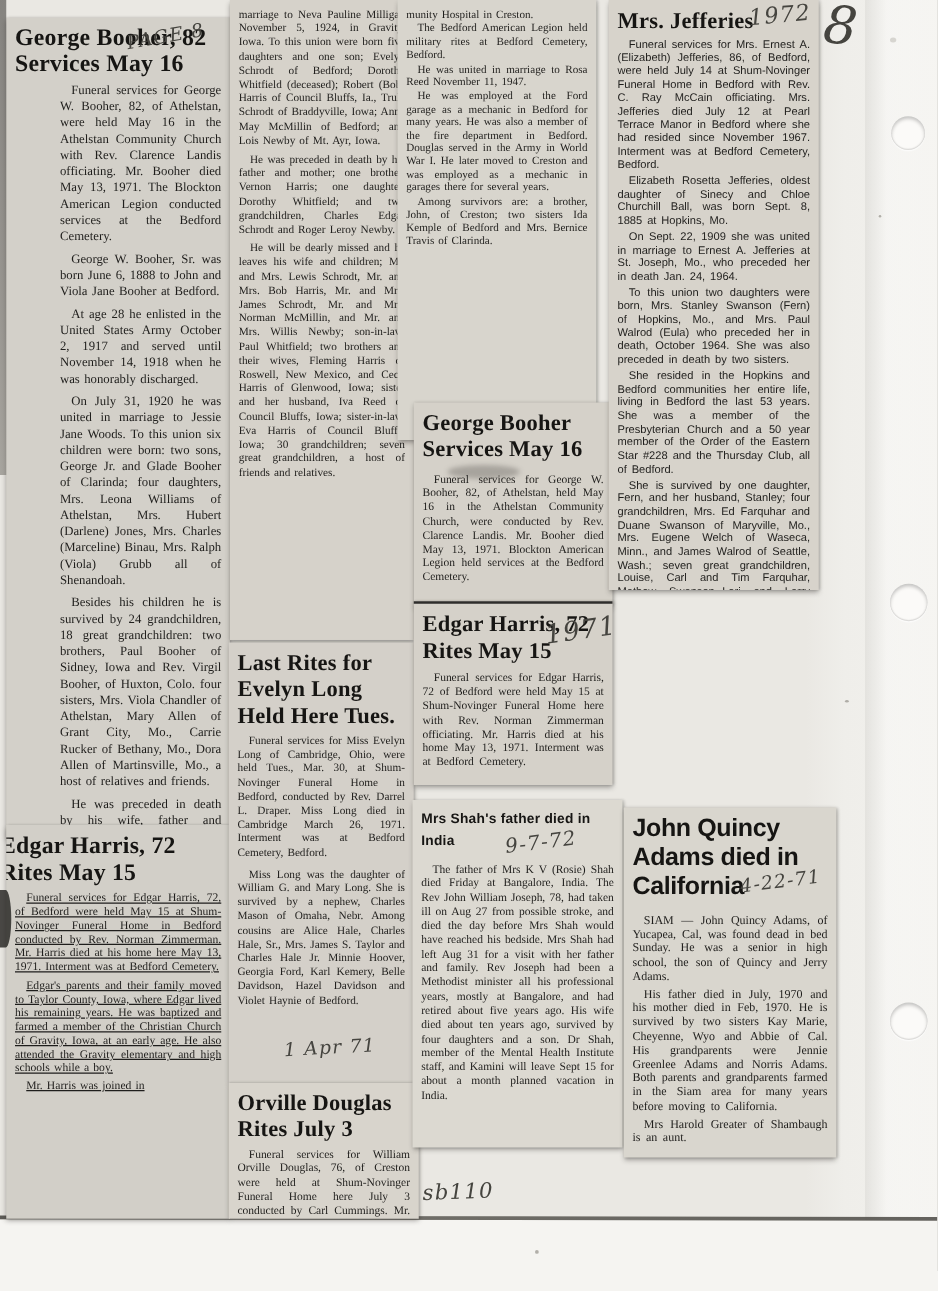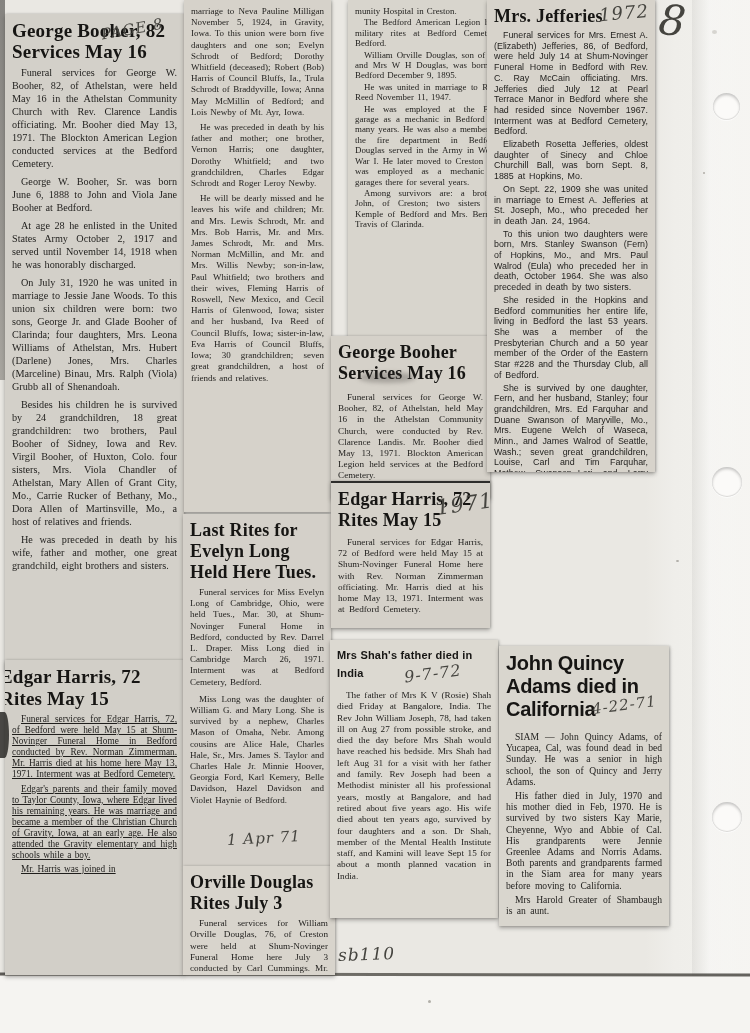--- a/index.html
+++ b/index.html
@@ -18,21 +18,21 @@
     background:#d5d1c9; box-shadow:0 2px 4px rgba(40,38,34,.38), 1px 0 2px rgba(40,38,34,.2);
   }
   .clip p { margin:0 0 3px 0; text-align:justify; text-indent:9px; word-spacing:1px; }
   .clip p.noindent { text-indent:0; }
   .clip h2 { margin:0 0 4px 0; font-family:"Liberation Serif", serif; font-weight:bold;
     color:#161513; letter-spacing:.2px; }
   .serif-body p { font-family:"Liberation Serif", serif; }
   
   .c-booher1 { background:#d3d0c9; }
   .c-booher1 h2 { font-size:19px; line-height:21px; }
-  .c-booher1 p { font-size:10.2px; line-height:13px; margin-bottom:5px; }
+  .c-booher1 p { font-size:10.2px; line-height:13px; margin-bottom:5px;margin-left:36px; }
   .c-harris1 { background:#d2cfc8; }
   .c-harris1 h2 { font-size:19px; line-height:22px; margin-left:-12px; }
   .c-harris1 p { font-size:9.3px; line-height:11.1px;text-decoration:underline; }
   .c-cont2 { background:#d6d2ca; }
   .c-cont2 p { font-size:9px; line-height:11.2px; margin-bottom:4px; }
   .c-evelyn { background:#d4d0c9; }
   .c-evelyn h2 { font-size:18px; line-height:21px; }
   .c-evelyn p { font-size:9px; line-height:11.2px; margin-bottom:6px; }
   .c-orville { background:#d8d4cc; }
   .c-orville h2 { font-size:18px; line-height:21px; }
@@ -84,51 +84,50 @@
     <p>George W. Booher, Sr. was born June 6, 1888 to John and Viola Jane Booher at Bedford.</p>
     <p>At age 28 he enlisted in the United States Army October 2, 1917 and served until November 14, 1918 when he was honorably discharged.</p>
     <p>On July 31, 1920 he was united in marriage to Jessie Jane Woods. To this union six children were born: two sons, George Jr. and Glade Booher of Clarinda; four daughters, Mrs. Leona Williams of Athelstan, Mrs. Hubert (Darlene) Jones, Mrs. Charles (Marceline) Binau, Mrs. Ralph (Viola) Grubb all of Shenandoah.</p>
     <p>Besides his children he is survived by 24 grandchildren, 18 great grandchildren: two brothers, Paul Booher of Sidney, Iowa and Rev. Virgil Booher, of Huxton, Colo. four sisters, Mrs. Viola Chandler of Athelstan, Mary Allen of Grant City, Mo., Carrie Rucker of Bethany, Mo., Dora Allen of Martinsville, Mo., a host of relatives and friends.</p>
     <p>He was preceded in death by his wife, father and mother, one great grandchild, eight brothers and sisters.</p>
   </article>
 
   <article class="clip c-harris1 serif-body" style="left:5px; top:660px; width:179px; height:315px;">
     <h2>Edgar Harris, 72 Rites May 15</h2>
     <p>Funeral services for Edgar Harris, 72, of Bedford were held May 15 at Shum-Novinger Funeral Home in Bedford conducted by Rev. Norman Zimmerman. Mr. Harris died at his home here May 13, 1971. Interment was at Bedford Cemetery.</p>
-    <p>Edgar's parents and their family moved to Taylor County, Iowa, where Edgar lived his remaining years. He was marriage and became a member of the Christian Church of Gravity, Iowa, at an early age. He also attended the Gravity elementary and high schools while a boy.</p>
+    <p>Edgar's parents and their family moved to Taylor County, Iowa, where Edgar lived his remaining years. He was baptized and farmed a member of the Christian Church of Gravity, Iowa, at an early age. He also attended the Gravity elementary and high schools while a boy.</p>
     <p>Mr. Harris was joined in</p>
   </article>
 
   <article class="clip c-cont2 serif-body" style="left:184px; top:0px; width:147px; height:512px;">
     <p class="noindent">marriage to Neva Pauline Milligan November 5, 1924, in Gravity, Iowa. To this union were born five daughters and one son; Evelyn Schrodt of Bedford; Dorothy Whitfield (deceased); Robert (Bob) Harris of Council Bluffs, Ia., Trula Schrodt of Braddyville, Iowa; Anna May McMillin of Bedford; and Lois Newby of Mt. Ayr, Iowa.</p>
     <p>He was preceded in death by his father and mother; one brother, Vernon Harris; one daughter, Dorothy Whitfield; and two grandchildren, Charles Edgar Schrodt and Roger Leroy Newby.</p>
     <p>He will be dearly missed and he leaves his wife and children; Mr. and Mrs. Lewis Schrodt, Mr. and Mrs. Bob Harris, Mr. and Mrs. James Schrodt, Mr. and Mrs. Norman McMillin, and Mr. and Mrs. Willis Newby; son-in-law, Paul Whitfield; two brothers and their wives, Fleming Harris of Roswell, New Mexico, and Cecil Harris of Glenwood, Iowa; sister and her husband, Iva Reed of Council Bluffs, Iowa; sister-in-law, Eva Harris of Council Bluffs, Iowa; 30 grandchildren; seven great grandchildren, a host of friends and relatives.</p>
   </article>
 
   <article class="clip c-evelyn serif-body" style="left:183px; top:514px; width:148px; height:352px;">
     <h2>Last Rites for Evelyn Long Held Here Tues.</h2>
     <p>Funeral services for Miss Evelyn Long of Cambridge, Ohio, were held Tues., Mar. 30, at Shum-Novinger Funeral Home in Bedford, conducted by Rev. Darrel L. Draper. Miss Long died in Cambridge March 26, 1971. Interment was at Bedford Cemetery, Bedford.</p>
     <p>Miss Long was the daughter of William G. and Mary Long. She is survived by a nephew, Charles Mason of Omaha, Nebr. Among cousins are Alice Hale, Charles Hale, Sr., Mrs. James S. Taylor and Charles Hale Jr. Minnie Hoover, Georgia Ford, Karl Kemery, Belle Davidson, Hazel Davidson and Violet Haynie of Bedford.</p>
   </article>
 
   <article class="clip c-orville serif-body" style="left:183px; top:866px; width:152px; height:109px;">
     <h2>Orville Douglas Rites July 3</h2>
     <p>Funeral services for William Orville Douglas, 76, of Creston were held at Shum-Novinger Funeral Home here July 3 conducted by Carl Cummings. Mr. Douglas died July 1, 1971 at Greater Com-</p>
   </article>
 
-  <article class="clip c-cont3 serif-body" style="left:348px; top:0px; width:159px; height:352px;">
+  <article class="clip c-cont3 serif-body" style="left:318px; top:0px; width:159px; height:352px;">
     <p class="noindent">munity Hospital in Creston.</p>
     <p>The Bedford American Legion held military rites at Bedford Cemetery, Bedford.</p>
-    <p>William Orville Douglas, son of Mr and Mrs W H Douglas, was born in Bedford December 9, 1895.</p>
     <p>He was united in marriage to Rosa Reed November 11, 1947.</p>
     <p>He was employed at the Ford garage as a mechanic in Bedford for many years. He was also a member of the fire department in Bedford. Douglas served in the Army in World War I. He later moved to Creston and was employed as a mechanic in garages there for several years.</p>
     <p>Among survivors are: a brother, John, of Creston; two sisters Ida Kemple of Bedford and Mrs. Bernice Travis of Clarinda.</p>
   </article>
 
-  <article class="clip c-booher3 serif-body" style="left:331px; top:336px; width:159px; height:163px;">
+  <article class="clip c-booher3 serif-body" style="left:331px; top:322px; width:159px; height:163px;">
     <h2>George Booher Services May 16</h2>
     <p>Funeral services for George W. Booher, 82, of Athelstan, held May 16 in the Athelstan Community Church, were conducted by Rev. Clarence Landis. Mr. Booher died May 13, 1971. Blockton American Legion held services at the Bedford Cemetery.</p>
   </article>
   <div class="smudge"></div>
 
   <article class="clip c-harris3 serif-body" style="left:331px; top:481px; width:159px; height:147px;">
     <h2>Edgar Harris, 72 Rites May 15</h2>
     <p>Funeral services for Edgar Harris, 72 of Bedford were held May 15 at Shum-Novinger Funeral Home here with Rev. Norman Zimmerman officiating. Mr. Harris died at his home May 13, 1971. Interment was at Bedford Cemetery.</p>
   </article>
 

